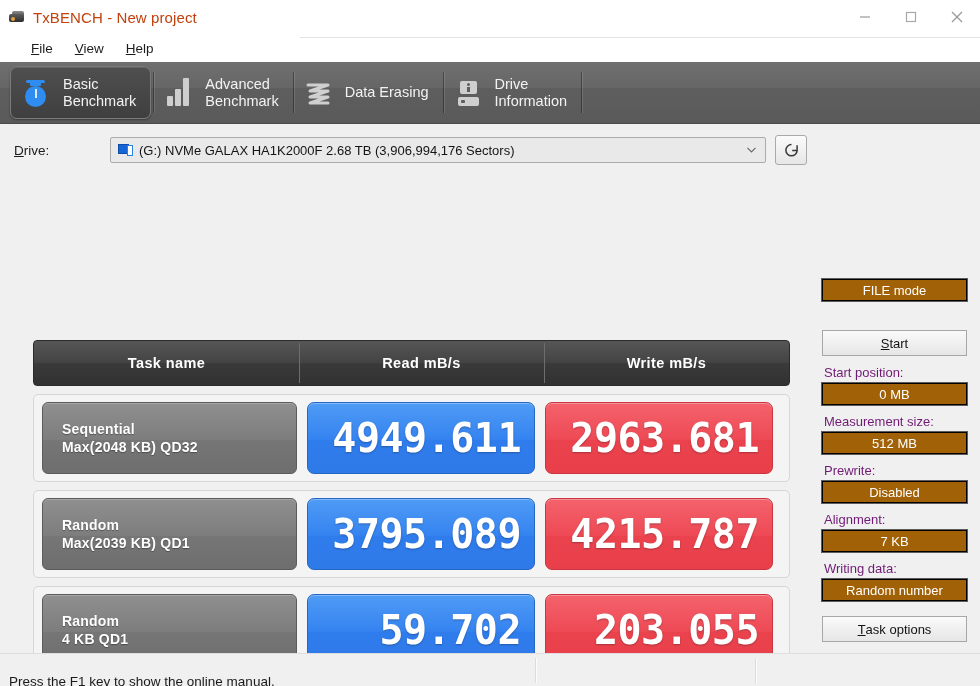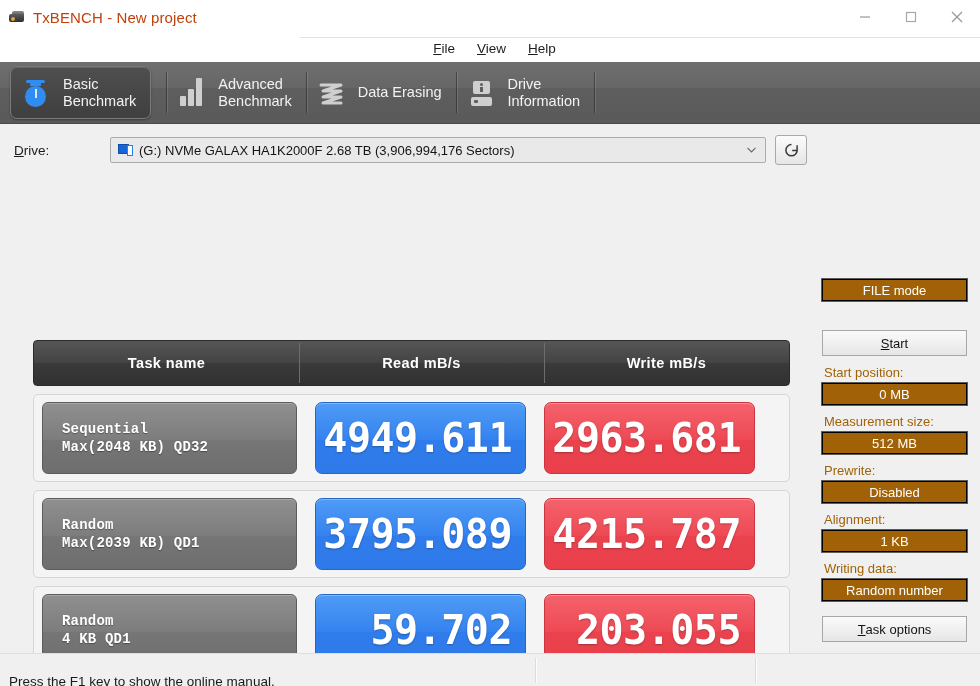--- a/index.html
+++ b/index.html
@@ -63,23 +63,22 @@
     color: #9a9a9a;
   }
   .win-btn svg { display: block; }
 
   
   .menubar {
     height: 28px;
     background: #ffffff;
     display: flex;
     align-items: center;
-    padding-left: 9px;
-    position: relative;
-    justify-content: center;
+    padding-left: 20px;
+    position: relative;
   }
   .menubar::after {
     content: "";
     position: absolute;
     left: 300px; right: 0; top: 3px;
     height: 1px;
     background: #e3e3e3;
   }
   .menu-item {
     font-size: 13.5px;
@@ -112,21 +111,21 @@
     left: 0; top: 6px; bottom: 6px;
     width: 1px;
     background: rgba(0,0,0,0.35);
     box-shadow: 1px 0 0 rgba(255,255,255,0.12);
   }
   .tab.active {
     background: linear-gradient(#4f4f4f, #3f3f3f);
     border: 1px solid #7a7a7a;
     border-radius: 7px;
     box-shadow: inset 0 1px 0 rgba(255,255,255,0.13), 0 1px 2px rgba(0,0,0,0.35);
-    margin-right: 15px;
+    margin-right: 2px;
   }
   .tab.active::before { display: none; }
   .tab-icon {
     width: 30px; height: 32px;
     flex: none;
     margin-right: 11px;
     position: relative;
   }
   .tab-label {
     font-size: 14.5px;
@@ -342,27 +341,26 @@
     padding-left: 19px;
     box-shadow: inset 0 1px 0 rgba(255,255,255,0.22);
   }
   .task-btn .t1, .task-btn .t2 {
     color: #ffffff;
     font-size: 14px;
     font-weight: bold;
     line-height: 18px;
     text-shadow: 0 1px 1px rgba(0,0,0,0.35);
     letter-spacing: 0.2px;
-    font-family: Liberation Mono, monospace;
   }
   .val-box {
     height: 72px;
-    width: 211px;
+    width: 228px;
     flex: none;
-    margin-left: 18px;
+    margin-left: 10px;
     border-radius: 7px;
     box-sizing: border-box;
     display: flex;
     align-items: center;
     justify-content: flex-end;
     padding-right: 13px;
     box-shadow: inset 0 1px 0 rgba(255,255,255,0.3);
   }
   .val-box.read {
     background: linear-gradient(#4f9bf6, #3583f0 52%, #2f7cec 53%, #2f7ae9);
@@ -403,21 +401,21 @@
     background: linear-gradient(#fafafa, #e6e6e6);
     border: 1px solid #a7a7a7;
     box-sizing: border-box;
     color: #121212;
     font-size: 13px;
     display: flex; align-items: center; justify-content: center;
   }
   .side-gray u, .side-black u { text-decoration: underline; }
   .side-caption {
     font-size: 13px;
-    color: #a16207;
+    color: #701a75;
     margin: 9px 0 3px 2px;
   }
   .gap-start { margin-top: 29px; }
   .gap-btn   { margin-top: 15px; }
 
   
   .statusbar {
     position: absolute;
     left: 0; bottom: 0;
     width: 980px;
@@ -630,21 +628,21 @@
     <div class="side-caption">Start position:</div>
     <div class="side-black">0 MB</div>
 
     <div class="side-caption">Measurement size:</div>
     <div class="side-black">512 MB</div>
 
     <div class="side-caption">Prewrite:</div>
     <div class="side-black">Disabled</div>
 
     <div class="side-caption">Alignment:</div>
-    <div class="side-black">1 KB</div>
+    <div class="side-black">7 KB</div>
 
     <div class="side-caption">Writing data:</div>
     <div class="side-black">Random number</div>
 
     <div class="side-gray gap-btn">
         <u>T</u>
         <span>ask options</span>
       </div>
     <div class="side-gray gap-btn"></div>
 

